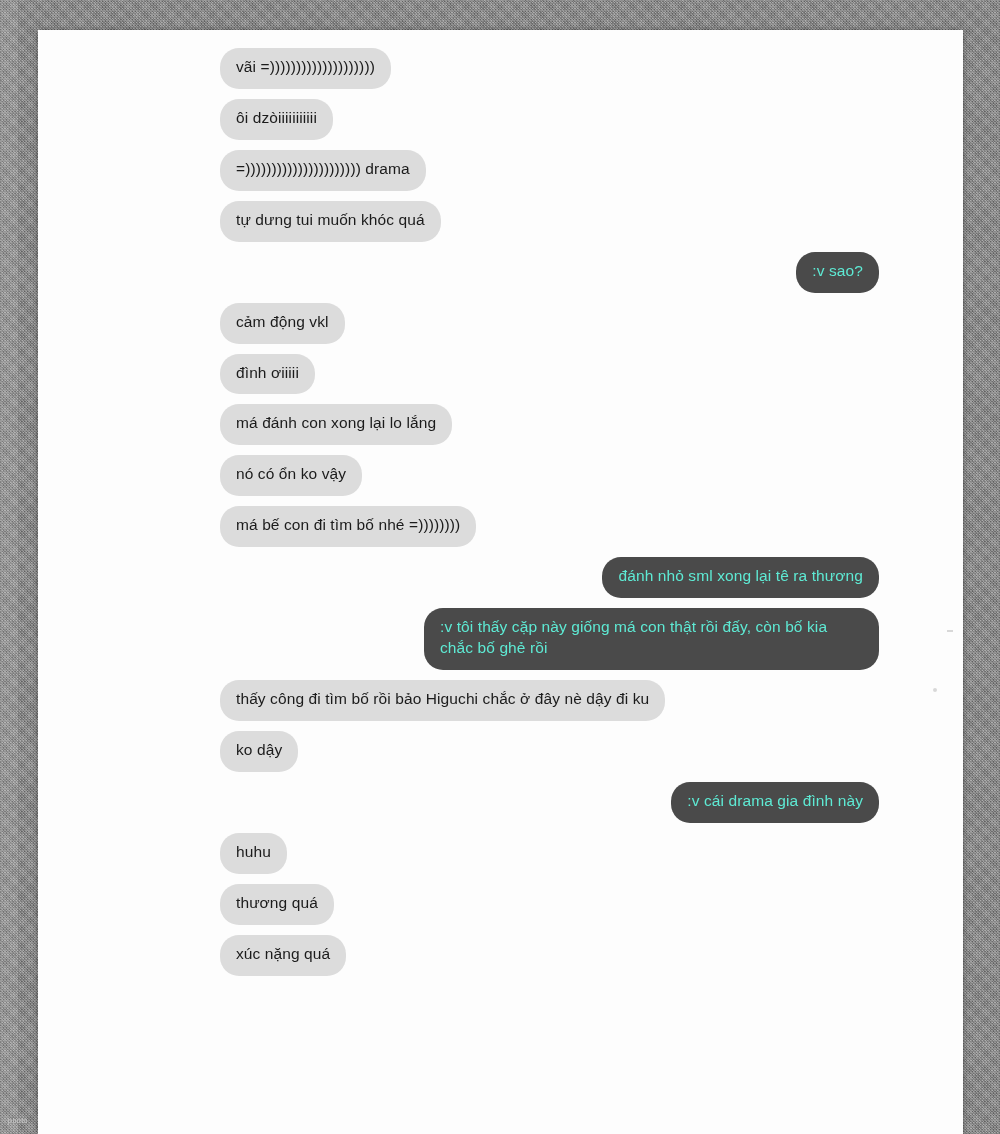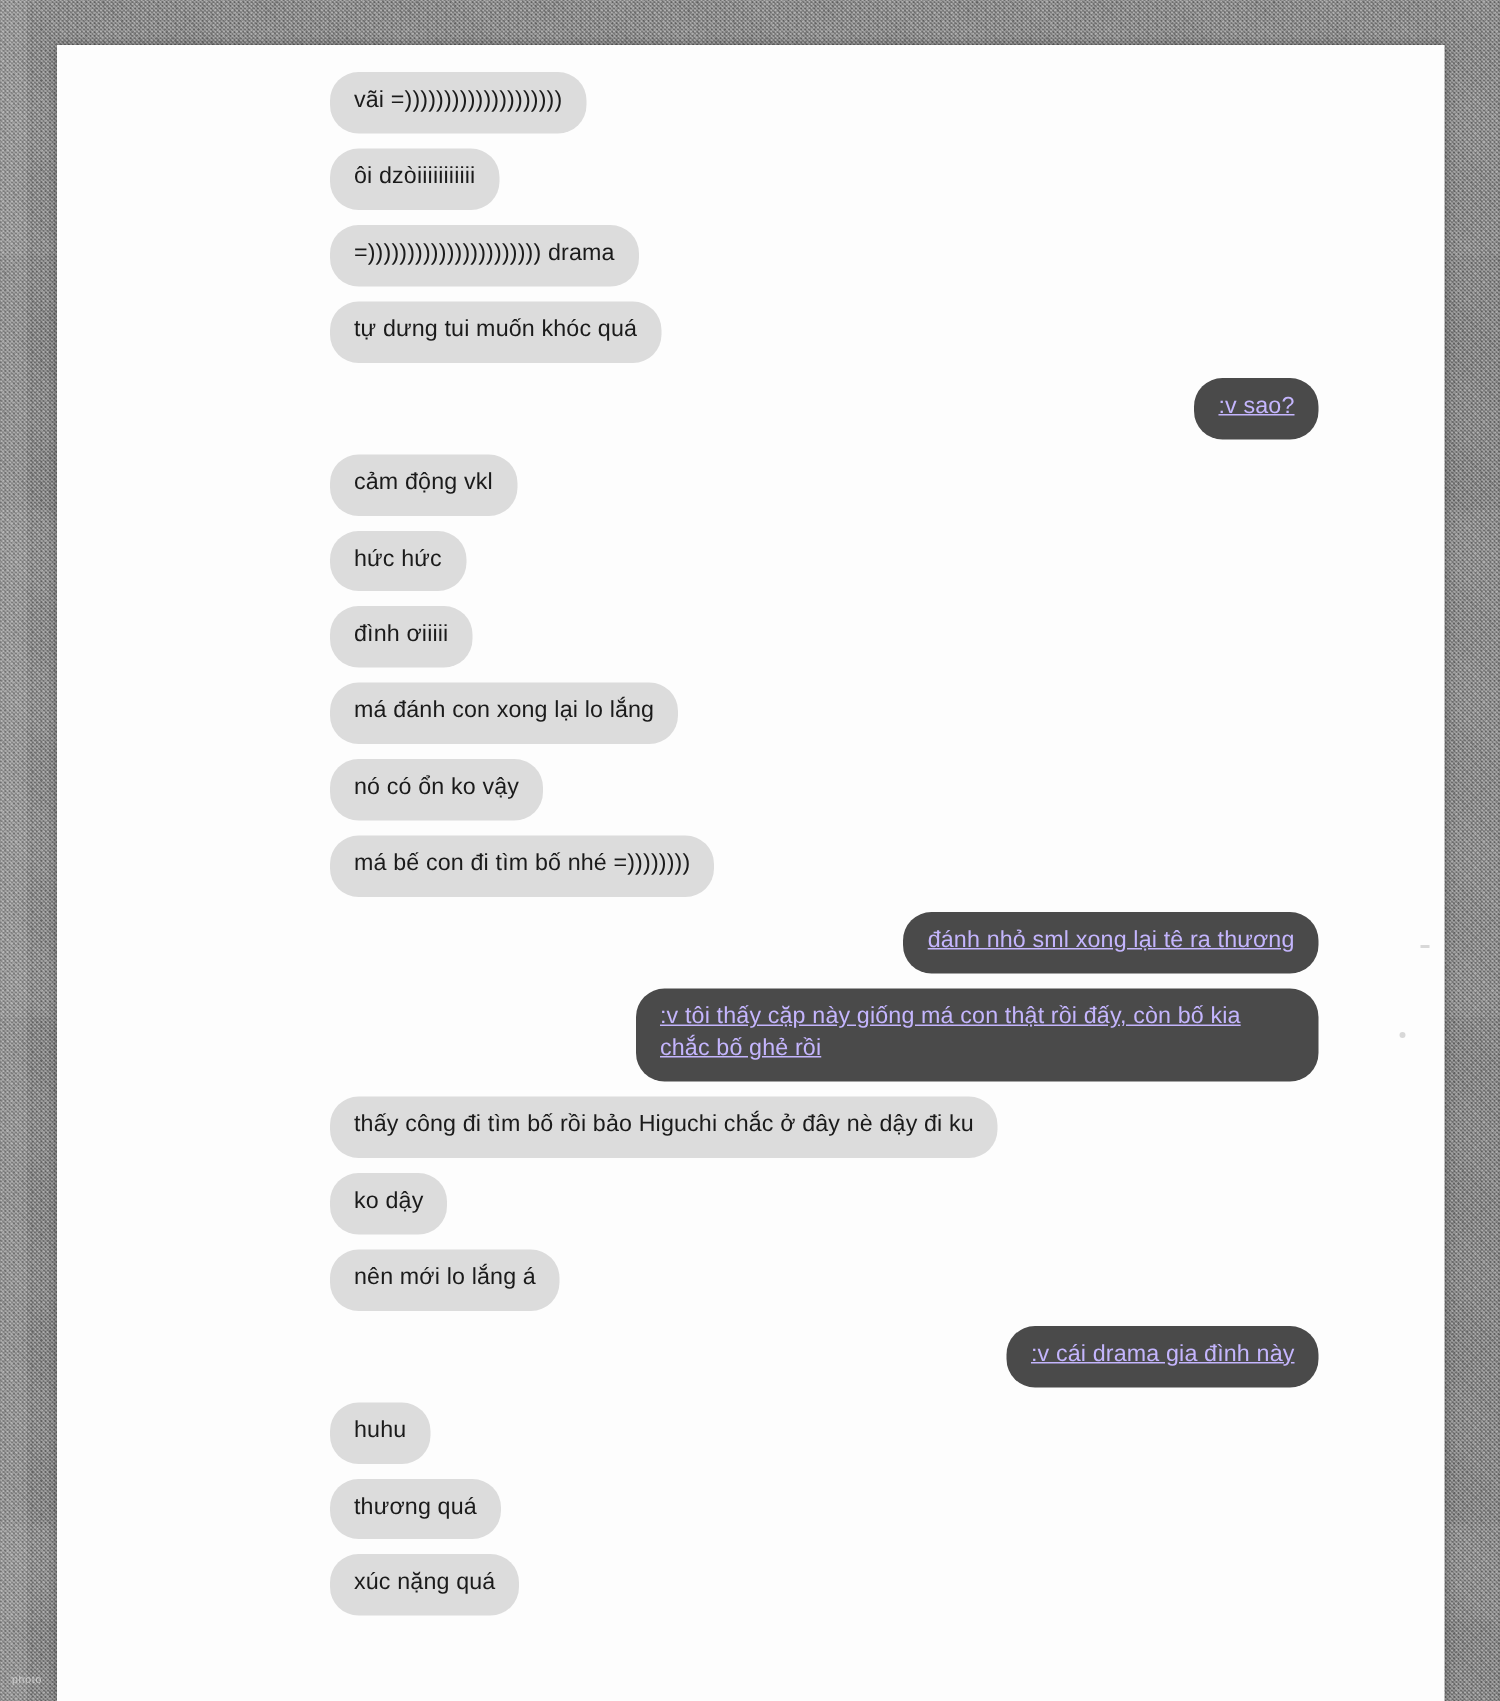--- a/index.html
+++ b/index.html
@@ -54,22 +54,21 @@
     line-height: 1.35;
     letter-spacing: 0.1px;
     word-wrap: break-word;
   }
   .bubble.incoming {
     background: #dcdcdc;
     color: #1b1b1b;
   }
   .bubble.outgoing {
     background: #4a4a4a;
-    color: #c4b5fd;
-    text-decoration: underline;
+    color: #5eead4;
   }
   
   .edge-mark {
     position: absolute;
     background: #d8d8d8;
   }
   .mark-a { right: 10px; top: 600px; width: 6px; height: 2px; }
   .mark-b { right: 26px; top: 658px; width: 4px; height: 4px; border-radius: 50%; }
   .sheet-shadow {
     position: absolute;
@@ -115,23 +114,20 @@
       <div class="row left">
         <div class="bubble incoming">tự dưng tui muốn khóc quá</div>
       </div>
       <div class="row right">
         <div class="bubble outgoing">:v sao?</div>
       </div>
       <div class="row left">
         <div class="bubble incoming">cảm động vkl</div>
       </div>
       <div class="row left">
-        <div class="bubble incoming">hức hức</div>
-      </div>
-      <div class="row left">
         <div class="bubble incoming">đình ơiiiii</div>
       </div>
       <div class="row left">
         <div class="bubble incoming">má đánh con xong lại lo lắng</div>
       </div>
       <div class="row left">
         <div class="bubble incoming">nó có ổn ko vậy</div>
       </div>
       <div class="row left">
         <div class="bubble incoming">má bế con đi tìm bố nhé =))))))))</div>
@@ -141,23 +137,20 @@
       </div>
       <div class="row right">
         <div class="bubble outgoing">:v tôi thấy cặp này giống má con thật rồi đấy, còn bố kia chắc bố ghẻ rồi</div>
       </div>
       <div class="row left">
         <div class="bubble incoming">thấy công đi tìm bố rồi bảo Higuchi chắc ở đây nè dậy đi ku</div>
       </div>
       <div class="row left">
         <div class="bubble incoming">ko dậy</div>
       </div>
-      <div class="row left">
-        <div class="bubble incoming">nên mới lo lắng á</div>
-      </div>
       <div class="row right">
         <div class="bubble outgoing">:v cái drama gia đình này</div>
       </div>
       <div class="row left">
         <div class="bubble incoming">huhu</div>
       </div>
       <div class="row left">
         <div class="bubble incoming">thương quá</div>
       </div>
       <div class="row left">

